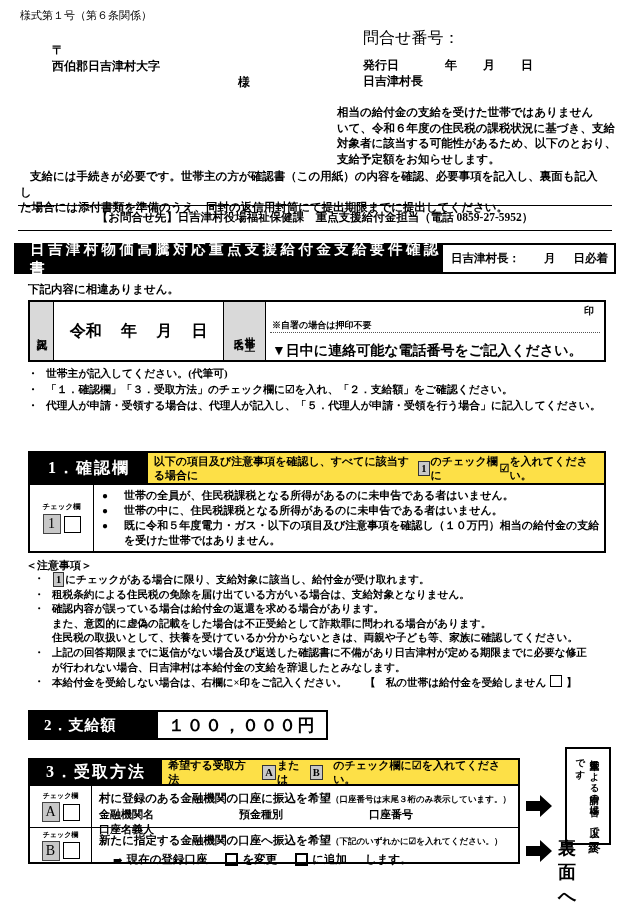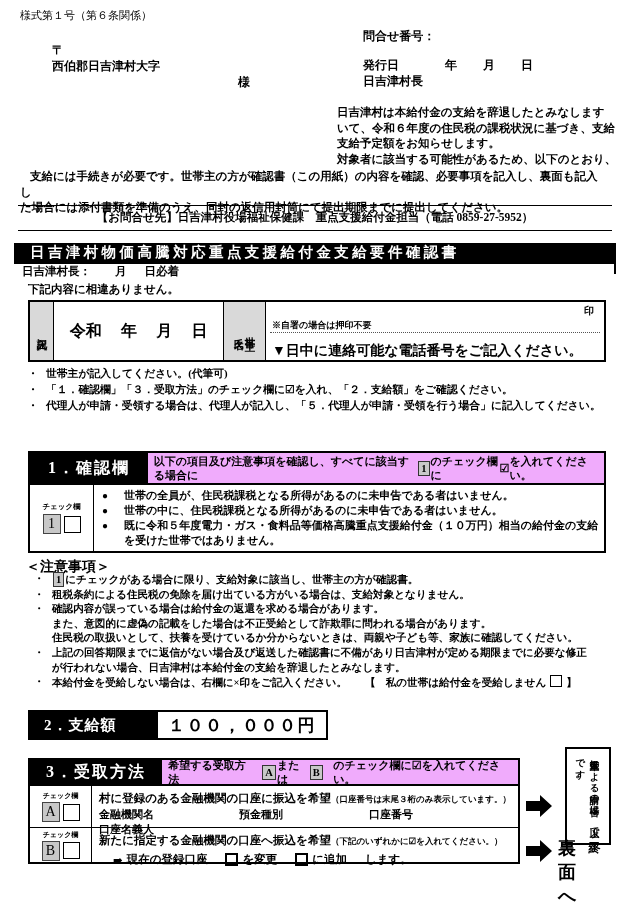--- a/index.html
+++ b/index.html
@@ -39,21 +39,21 @@
   .addr-line {
     left: 52px; top: 58px;
     font-size: 12px; font-weight: bold;
   }
   .addr-sama {
     left: 238px; top: 74px;
     font-size: 12px; font-weight: bold;
   }
   .inquiry-no {
     left: 363px; top: 28px;
-    font-size: 12px; font-weight: bold;
+    font-size: 16px; font-weight: normal;
   }
   .issue-date {
     left: 363px; top: 57px;
     font-size: 12px; font-weight: bold;
   }
   .issue-date span.gap-a { display:inline-block; width: 46px; }
   .issue-date span.gap-b { display:inline-block; width: 26px; }
   .mayor {
     left: 363px; top: 73px;
     font-size: 12px; font-weight: bold;
@@ -94,21 +94,20 @@
     font-weight: bold;
   }
 
   
   .banner {
     left: 14px; top: 243px;
     width: 602px; height: 31px;
     background: #000;
     display: flex;
     align-items: stretch;
-    flex-direction: column;
   }
   .banner-title {
     flex: 1 1 auto;
     color: #fff;
     font-size: 14.5px;
     font-weight: bold;
     letter-spacing: 3.4px;
     display: flex;
     align-items: center;
     padding-left: 16px;
@@ -237,21 +236,21 @@
     font-size: 16px;
     font-weight: bold;
     letter-spacing: 2px;
     display: flex;
     align-items: center;
     padding: 0 12px;
     box-sizing: border-box;
   }
   .sec-head-desc {
     flex: 1 1 auto;
-    background: #f0abfc;
+    background: #fde047;
     color: #000;
     font-size: 11px;
     font-weight: bold;
     display: flex;
     align-items: center;
     padding: 2px 6px;
     line-height: 14.5px;
     box-sizing: border-box;
   }
   .keybox {
@@ -328,21 +327,21 @@
     font-size: 11px;
     font-weight: bold;
     line-height: 15px;
   }
   .sec1-items .dot { flex: 0 0 22px; font-size: 10px; }
   .sec1-items .body { flex: 1 1 auto; }
 
   
   .caution-title {
     left: 26px; top: 558px;
-    font-size: 14px; font-weight: bold;
+    font-size: 11px; font-weight: bold;
   }
   .caution-list {
     left: 26px; top: 572px; width: 598px;
   }
   .caution-list .row {
     display: flex;
     font-size: 10.6px;
     font-weight: bold;
     line-height: 14.6px;
   }
@@ -500,24 +499,24 @@
   <div class="abs inquiry-no">問合せ番号：</div>
 
   <div class="abs issue-date">
     <span>発行日</span><span class="gap-a"></span><span>年</span><span class="gap-b"></span><span>月</span><span class="gap-b"></span><span>日</span>
   </div>
 
   <div class="abs mayor">日吉津村長</div>
 
   <div class="abs intro-block">
     <div class="intro-right">
-      <div>日吉津村は本給付金の支給を辞退したとみなします</div>
+      <div>相当の給付金の支給を受けた世帯ではありません</div>
       <div>いて、令和６年度の住民税の課税状況に基づき、支給</div>
+      <div>対象者に該当する可能性があるため、以下のとおり、</div>
       <div>支給予定額をお知らせします。</div>
-      <div>対象者に該当する可能性があるため、以下のとおり、</div>
     </div>
     <div class="intro-full">
       <div class="ind">支給には手続きが必要です。世帯主の方が確認書（この用紙）の内容を確認、必要事項を記入し、裏面も記入し</div>
       <div>た場合には添付書類を準備のうえ、同封の返信用封筒にて提出期限までに提出してください。</div>
     </div>
   </div>
 
   <div class="abs contact-wrap">
     <div class="contact-rule">【お問合せ先】日吉津村役場福祉保健課　重点支援給付金担当（電話 0859-27-5952）</div>
   </div>
@@ -604,31 +603,31 @@
       <div class="li">
         <span class="dot">●</span>
         <span class="body">世帯の全員が、住民税課税となる所得があるのに未申告である者はいません。</span>
       </div>
       <div class="li">
         <span class="dot">●</span>
         <span class="body">世帯の中に、住民税課税となる所得があるのに未申告である者はいません。</span>
       </div>
       <div class="li">
         <span class="dot">●</span>
-        <span class="body">既に令和５年度電力・ガス・食料品等価格高騰重点支援給付金（１０万円）相当の給付金の支給を受けた世帯ではありません。</span>
+        <span class="body">既に令和５年度電力・ガス・以下の項目及び注意事項を確認し（１０万円）相当の給付金の支給を受けた世帯ではありません。</span>
       </div>
     </div>
   </div>
 
   <div class="abs caution-title">＜注意事項＞</div>
 
   <div class="abs caution-list">
     <div class="row">
       <span class="mark">・</span>
-      <span class="txt"><span class="keybox">1</span><span>にチェックがある場合に限り、支給対象に該当し、世帯主の方が確認書。</span></span>
+      <span class="txt"><span class="keybox">1</span><span>にチェックがある場合に限り、支給対象に該当し、給付金が受け取れます。</span></span>
     </div>
     <div class="row">
       <span class="mark">・</span>
       <span class="txt">租税条約による住民税の免除を届け出ている方がいる場合は、支給対象となりません。</span>
     </div>
     <div class="row">
       <span class="mark">・</span>
       <span class="txt">確認内容が誤っている場合は給付金の返還を求める場合があります。</span>
     </div>
     <div class="sub">また、意図的に虚偽の記載をした場合は不正受給として詐欺罪に問われる場合があります。</div>

